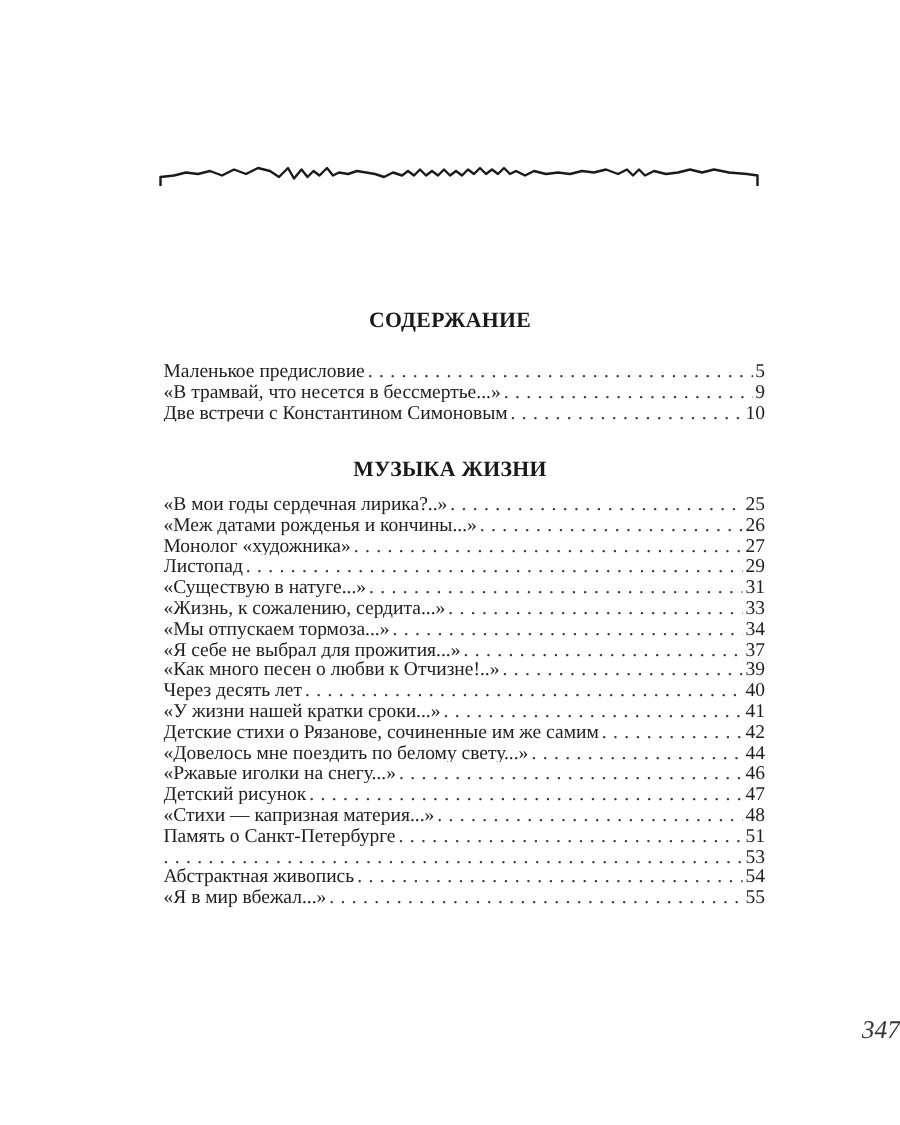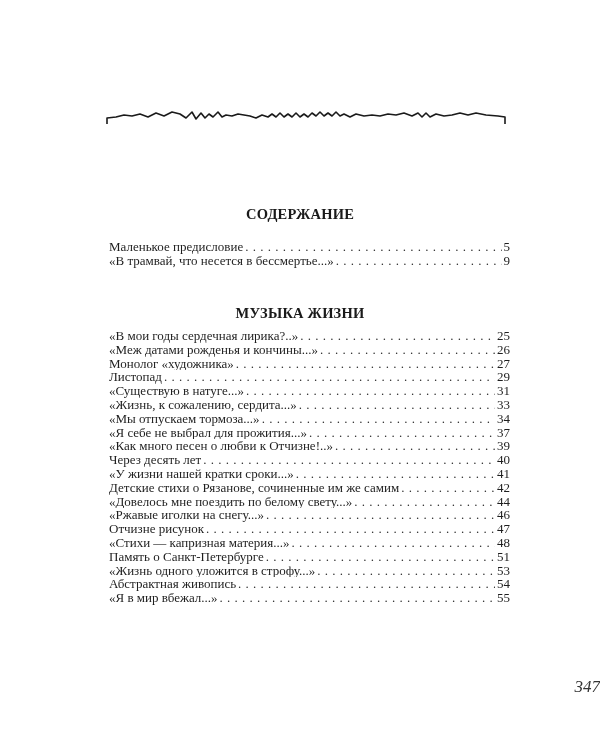--- a/index.html
+++ b/index.html
@@ -30,20 +30,25 @@
 <div class="toc" style="top:240px;" id="contents-list">
     <div class="row">
       <span class="title">Маленькое предисловие</span>
       <span class="dots"></span>
       <span class="page">5</span>
     </div>
     <div class="row">
       <span class="title">«В трамвай, что несется в бессмертье...»</span>
       <span class="dots"></span>
       <span class="page">9</span>
+    </div>
+    <div class="row">
+      <span class="title">Две встречи с Константином Симоновым</span>
+      <span class="dots"></span>
+      <span class="page">10</span>
     </div>
   </div>
 
 <div class="heading" style="top:305px;">МУЗЫКА ЖИЗНИ</div>
 
 <div class="toc" style="top:329px;" id="section-list">
     <div class="row">
       <span class="title">«В мои годы сердечная лирика?..»</span>
       <span class="dots"></span>
       <span class="page">25</span>
@@ -107,36 +112,35 @@
       <span class="title">«Довелось мне поездить по белому свету...»</span>
       <span class="dots"></span>
       <span class="page">44</span>
     </div>
     <div class="row">
       <span class="title">«Ржавые иголки на снегу...»</span>
       <span class="dots"></span>
       <span class="page">46</span>
     </div>
     <div class="row">
-      <span class="title">Отчизне рисунок</span>
+      <span class="title">Детский рисунок</span>
       <span class="dots"></span>
       <span class="page">47</span>
     </div>
     <div class="row">
       <span class="title">«Стихи — капризная материя...»</span>
       <span class="dots"></span>
       <span class="page">48</span>
     </div>
     <div class="row">
       <span class="title">Память о Санкт-Петербурге</span>
       <span class="dots"></span>
       <span class="page">51</span>
     </div>
     <div class="row">
-      <span class="title">«Жизнь одного уложится в строфу...»</span>
       <span class="dots"></span>
       <span class="page">53</span>
     </div>
     <div class="row">
       <span class="title">Абстрактная живопись</span>
       <span class="dots"></span>
       <span class="page">54</span>
     </div>
     <div class="row">
       <span class="title">«Я в мир вбежал...»</span>

